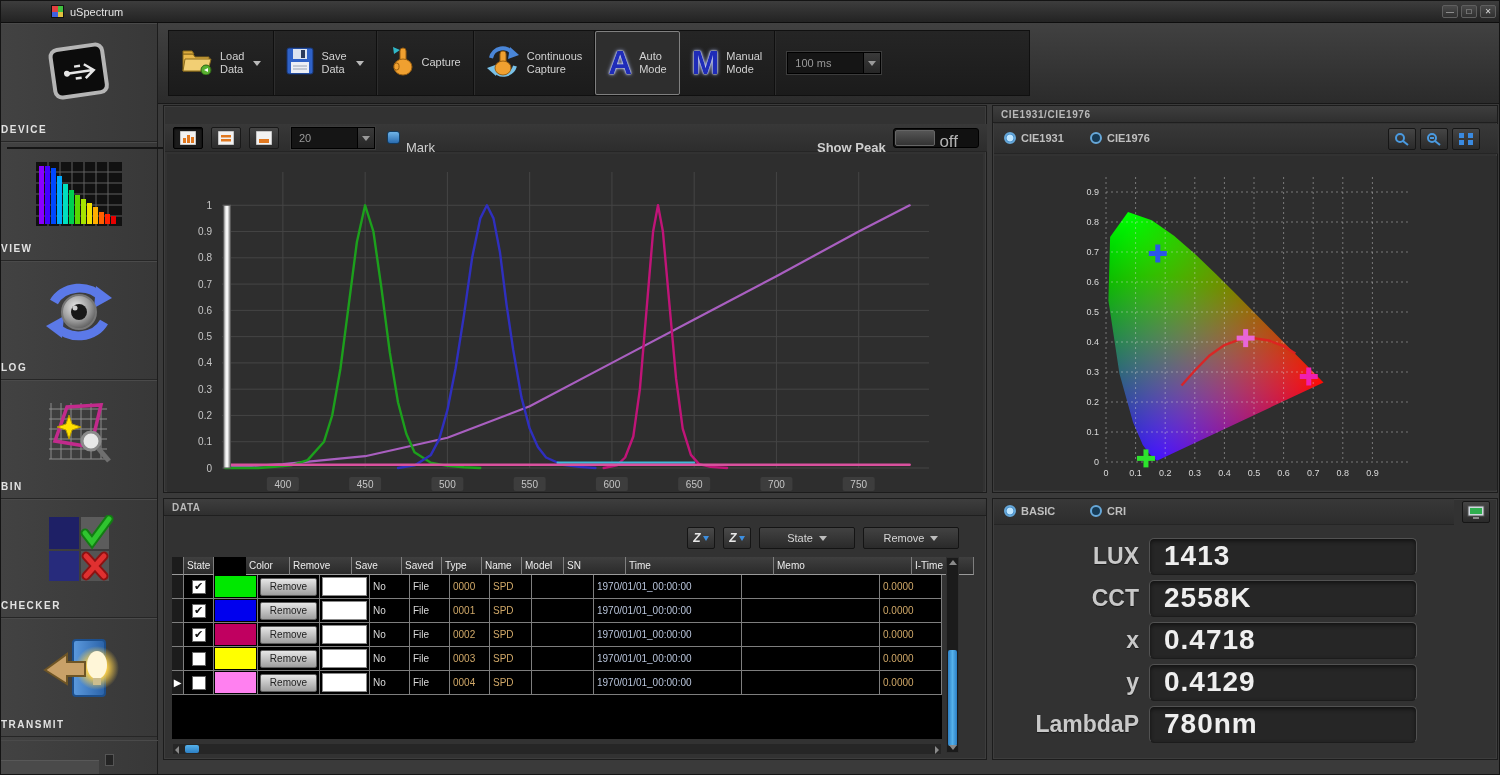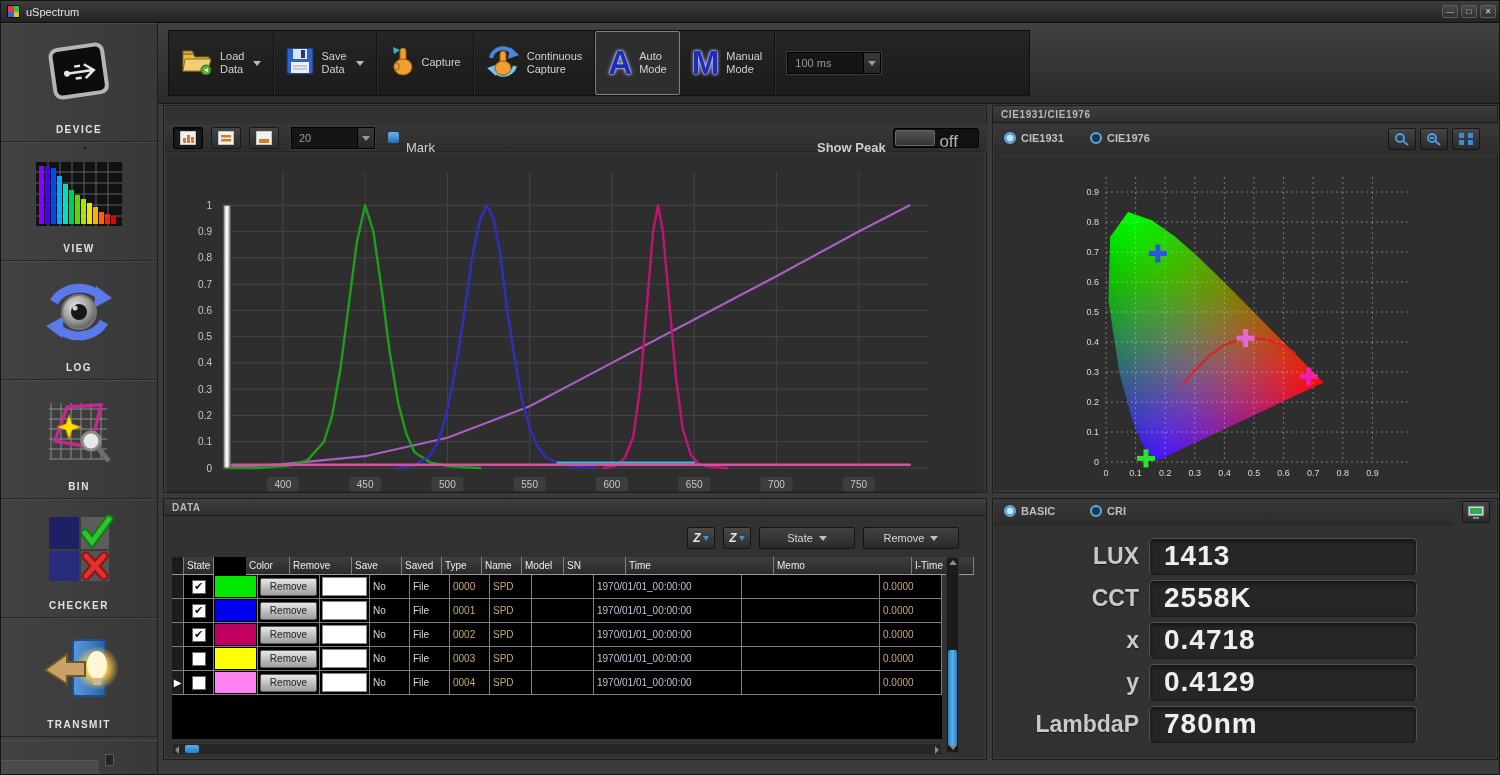--- a/index.html
+++ b/index.html
@@ -1,27 +1,27 @@
 <!DOCTYPE html>
 <html><head>
 <meta charset="utf-8">
 <style>
   html,body{margin:0;padding:0;background:#2a2a2a;}
   *{box-sizing:border-box;font-family:"Liberation Sans",sans-serif;}
   #app{position:relative;width:1500px;height:775px;background:#3a3a3a;overflow:hidden;border:1px solid #141414;}
   
-  #titlebar{position:absolute;left:0;top:0;width:1500px;height:22px;background:linear-gradient(#3d3d3d,#232323);border-bottom:1px solid #0e0e0e;display:flex;align-items:center;}
+  #titlebar{position:absolute;left:0;top:0;width:1500px;height:22px;background:linear-gradient(#3d3d3d,#232323);border-bottom:1px solid #0e0e0e;display:flex;align-items:center;padding-left:44px;}
   .app-icon{width:13px;height:13px;margin:0 6px 0 6px;display:grid;grid-template-columns:1fr 1fr;grid-template-rows:1fr 1fr;border:1px solid #111;}
   .app-icon i{display:block;}
   #win-title{font-size:11px;color:#e4e4e4;}
   .win-controls{margin-left:auto;display:flex;gap:3px;padding-right:5px;}
   .winbtn{width:16px;height:13px;background:linear-gradient(#4a4a4a,#303030);border:1px solid #5f5f5f;border-radius:2px;color:#d8d8d8;font-size:8px;line-height:11px;text-align:center;cursor:default;}
   
   #sidebar{position:absolute;left:0;top:22px;width:157px;height:753px;background:linear-gradient(90deg,#424242,#383838);border-right:1px solid #1c1c1c;}
-  .sb-item{position:relative;height:119px;border-top:1px solid #4a4a4a;border-bottom:1px solid #262626;display:flex;flex-direction:column;align-items:center;justify-content:flex-end;padding-bottom:6px;}
+  .sb-item{position:relative;height:119px;border-top:1px solid #4a4a4a;border-bottom:1px solid #262626;display:flex;flex-direction:column;justify-content:flex-end;padding-bottom:6px;}
   .sb-item .ic{flex:1;display:flex;align-items:center;justify-content:center;width:100%;}
   .sb-label{font-size:10px;font-weight:bold;letter-spacing:1.5px;color:#e2e2e2;}
   .sb-sel-bg{position:absolute;inset:4px 6px;background:#1f1f1f;border:1px solid #151515;box-shadow:inset 0 0 0 1px #3c3c3c;}
   .sb-item>*{position:relative;}
   #sb-footer{position:absolute;left:0;bottom:0;width:157px;height:36px;border-top:1px solid #4a4a4a;}
   #sb-footer .cell{position:absolute;left:0;bottom:0;width:98px;height:16px;background:#4a4a4a;border-top:1px solid #585858;}
   #sb-footer .mini{position:absolute;left:104px;bottom:10px;width:9px;height:12px;background:#242424;border:1px solid #555;}
   
   #toolbar{position:absolute;left:157px;top:22px;width:1343px;height:81px;background:linear-gradient(#414141,#2b2b2b);border-bottom:1px solid #181818;}
   #tb-strip{position:absolute;left:10px;top:7px;height:66px;width:862px;background:linear-gradient(#252525,#1b1b1b);border:1px solid #101010;display:flex;align-items:stretch;}

